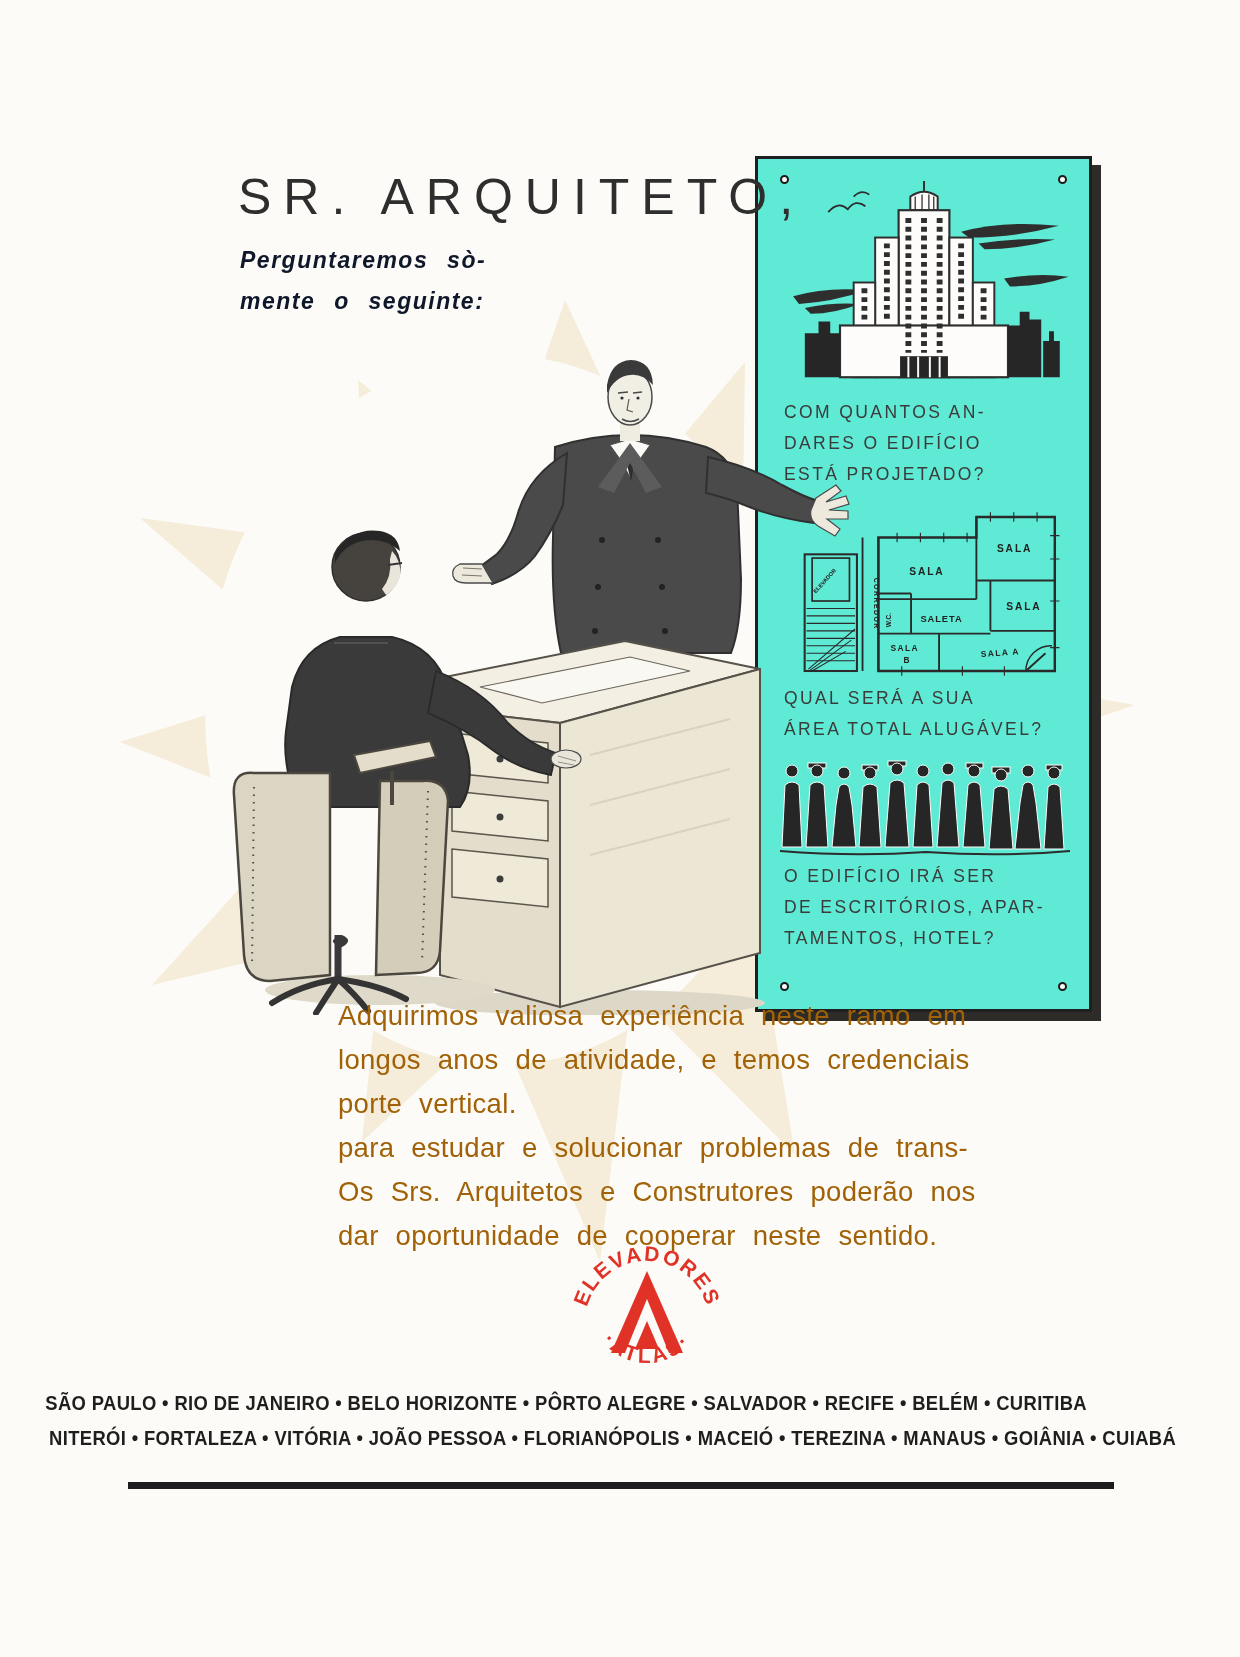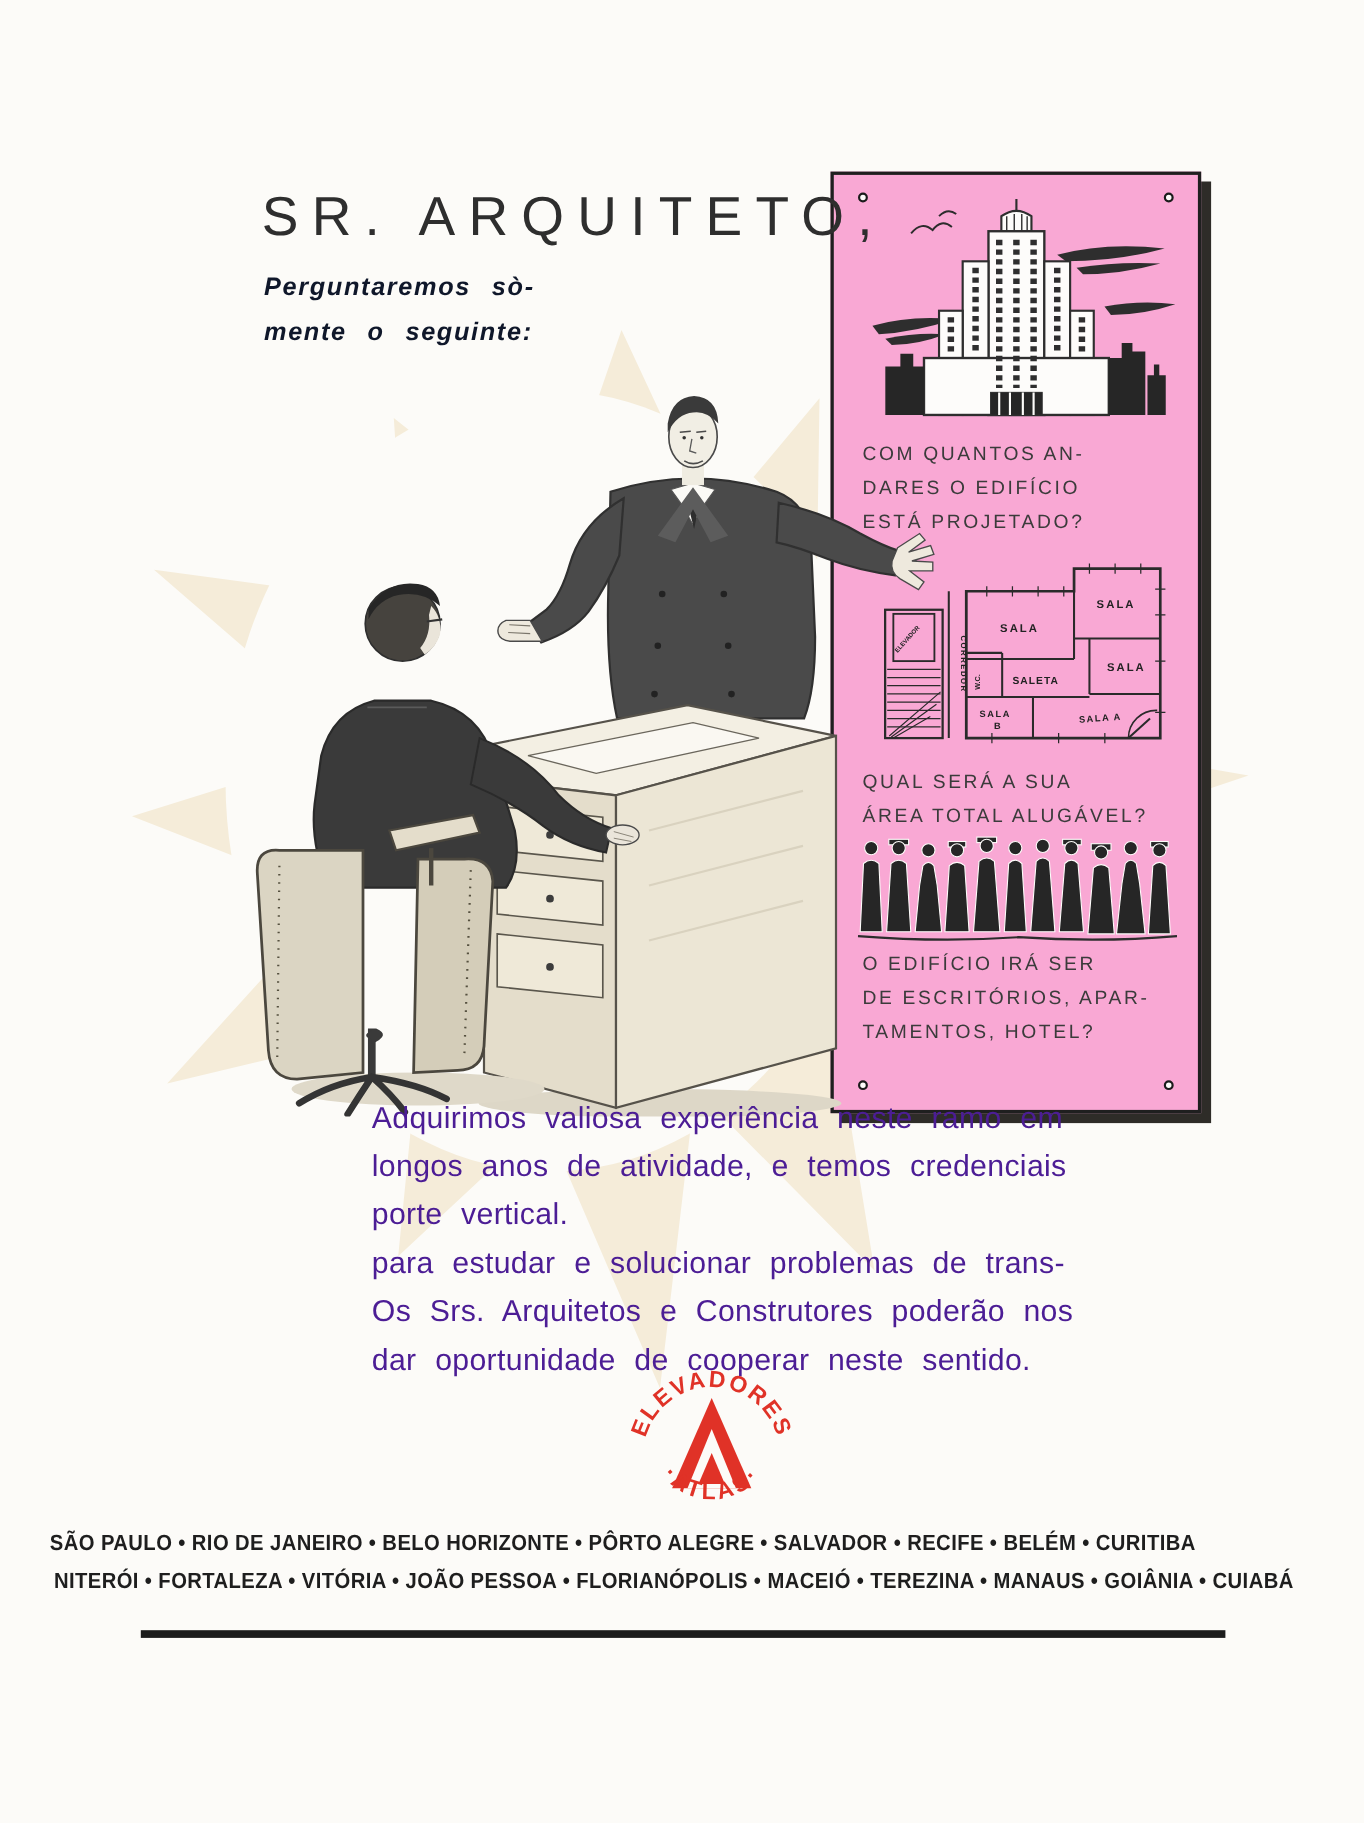--- a/index.html
+++ b/index.html
@@ -28,51 +28,51 @@
     letter-spacing:1.5px; word-spacing:11px; line-height:41px; color:#0f172a;
     white-space:nowrap;
   }
 
   
   #scene { left:130px; top:335px; width:720px; height:680px; z-index:4; }
 
   
   .panel {
     left:755px; top:156px; width:337px; height:856px; z-index:3;
-    background:#f9a8d4;
+    background:#5eead4;
     border:3px solid #1f1f1f;
     box-shadow:9px 9px 0 0 #2e2c28;
   }
   .screw {
     position:absolute; width:9px; height:9px; border-radius:50%;
     border:2.5px solid #1b1b1b; background:#fdfcfa;
   }
   .screw.tl { left:22px;  top:16px; }
   .screw.tr { right:22px; top:16px; }
   .screw.bl { left:22px;  bottom:18px; }
   .screw.br { right:22px; bottom:18px; }
 
   .panel .question {
     position:absolute; left:26px; width:295px;
     font-size:17.5px; letter-spacing:2.4px; line-height:31px; color:#3b3b3b;
     white-space:nowrap;
   }
   #q1 { top:238px; }
-  #q2 { top:536px; }
+  #q2 { top:524px; }
   #q3 { top:702px; }
 
   #building-art { position:absolute; left:16px;  top:18px;  }
   #plan-art     { position:absolute; left:22px;  top:330px; }
   #crowd-art    { position:absolute; left:18px;  top:596px; }
 
   
   .body-copy {
     left:338px; top:994px; width:640px; z-index:5;
     font-size:27.5px; line-height:44px; letter-spacing:0.3px;
-    word-spacing:9px; color:#4c1d95; white-space:nowrap;
+    word-spacing:9px; color:#a16207; white-space:nowrap;
   }
 
   
   #logo { left:572px; top:1237px; z-index:5; }
 
   
   .cities { left:0; width:987px; z-index:5; text-align:center; }
   .cities-inner {
     display:inline-block; transform:scaleX(0.92); transform-origin:center;
     font-size:20px; font-weight:700; letter-spacing:0.4px; color:#1e1e1e;

